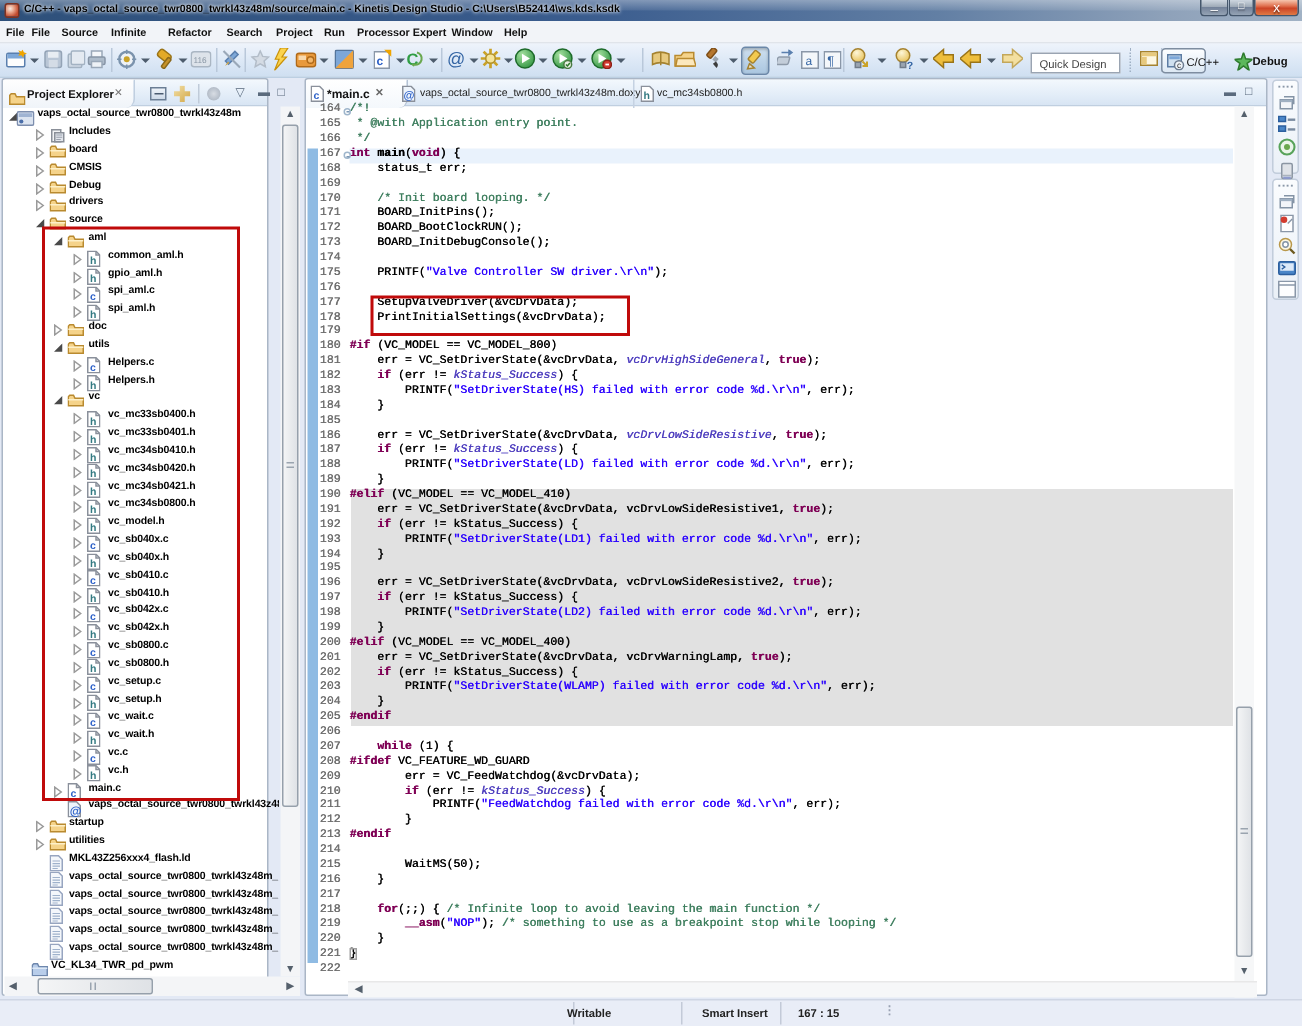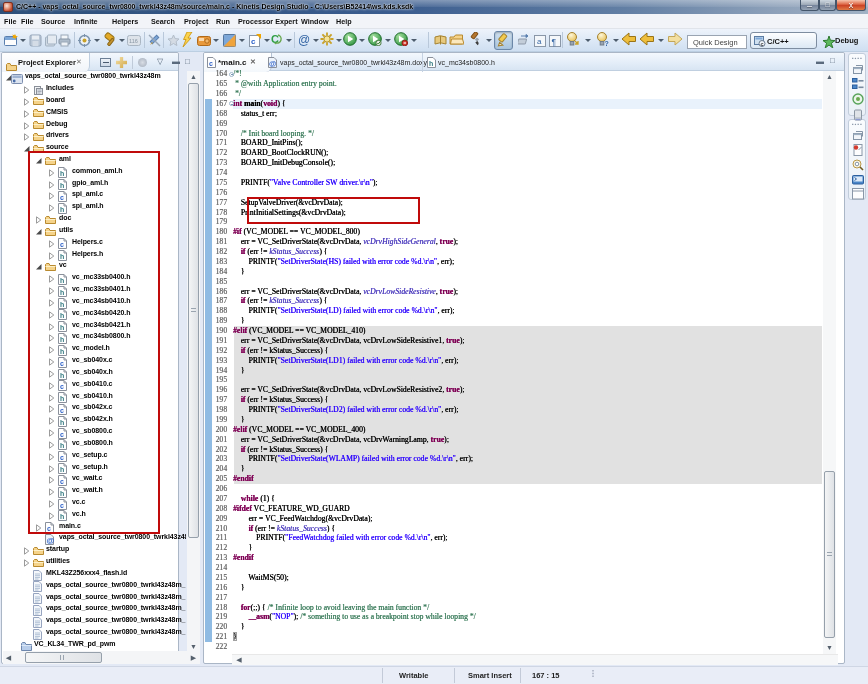--- a/index.html
+++ b/index.html
@@ -25,21 +25,21 @@
 
 #menubar { left:0; top:14px; width:868px; height:15px; background:#f2f4f8; border-bottom:1px solid #e0e4ea; }
 #menubar span { position:absolute; top:3px; font-size:7.2px; font-weight:bold; color:#111; }
 
 
 #toolbar { left:0; top:29px; width:868px; height:23px;
   background:linear-gradient(180deg,#eef3fb 0%,#dce8f6 55%,#cfdff1 100%); border-bottom:1px solid #bccfe2; }
 .tsep { position:absolute; top:3px; height:16px; width:1px; background:#b9c8da; }
 .tarrow { position:absolute; top:10px; width:0; height:0; border-left:3px solid transparent; border-right:3px solid transparent; border-top:3.5px solid #4d5c6d; }
 #quickaccess { left:687px; top:35px; width:60px; height:14px; background:#fff; border:1px solid #9aa4b2; font-size:7.5px; color:#444; padding:2px 0 0 5px; }
-#persp-cc { left:750px; top:32px; width:67px; height:17px; border:1px solid #7e8da0; border-radius:3px; background:linear-gradient(180deg,#fdfeff,#dce8f4); font-size:7.5px; font-weight:bold; color:#111; padding:4px 0 0 16px; }
+#persp-cc { left:774px; top:32px; width:30px; height:17px; border:1px solid #7e8da0; border-radius:3px; background:linear-gradient(180deg,#fdfeff,#dce8f4); font-size:7.5px; font-weight:normal; color:#111; padding:4px 0 0 16px; }
 #persp-debug { left:823px; top:36px; font-size:7.5px; font-weight:bold; color:#111; padding-left:12px; }
 
 
 .panel { background:#fff; border:1px solid #aab6c6; border-radius:2px; }
 #leftpanel { left:1px; top:52px; width:178px; height:612px; }
 #editorpanel { left:203px; top:52px; width:642px; height:612px; }
 .viewhead { position:absolute; left:0; top:0; width:100%; height:18px;
   background:linear-gradient(180deg,#f3f8fd 0%,#e3edf8 60%,#d8e5f3 100%); border-bottom:1px solid #c0cfe0; border-radius:2px 2px 0 0; }
 
 
@@ -61,21 +61,21 @@
 
 .mini { position:absolute; font-size:8px; color:#5a6a7d; }
 
 
 #tree { position:absolute; left:0px; top:19px; width:184px; height:579px; overflow:hidden; font-size:7px; font-weight:bold; color:#000; letter-spacing:-0.08px; }
 .trow { position:relative; height:11.84px; white-space:nowrap; }
 .trow .arr { position:absolute; top:2.2px; }
 .trow .ico { position:absolute; top:0.8px; }
 .trow .lbl { position:absolute; top:0.2px; }
 #rangebar { width:7px; background:#8fbbe3; }
-#lnums, #codebody { position:absolute; font-family:Liberation Serif, serif; font-size:7.7px; line-height:9.87px; white-space:pre; text-shadow:0.25px 0 0 currentColor; }
+#lnums, #codebody { position:absolute; font-family:Liberation Mono, monospace; font-size:7.7px; line-height:9.87px; white-space:pre; text-shadow:0.25px 0 0 currentColor; }
 #lnums { left:0px; top:16.3px; width:23px; text-align:right; color:#6f6f6f; }
 #codebody { left:29px; top:16.3px; color:#000; }
 .kw { color:#7f0055; font-weight:bold; }
 .str { color:#2a00ff; }
 .cmt { color:#3f7f5f; }
 .enm { color:#4f3fbf; font-style:italic; }
 .bg-inactive { background:#e1e1e1; }
 .bg-curline { background:#e9f2fc; }
 
 
@@ -108,21 +108,21 @@
   </div>
 <div class="abs winbtn" id="btn-close">
     <div class="winglyph" style="top:0px;">x</div>
   </div>
 
 <div class="abs" id="menubar">
   <span style="left:4px;">File</span>
   <span style="left:21px;">File</span>
   <span style="left:41px;">Source</span>
   <span style="left:74px;">Infinite</span>
-  <span style="left:112px;">Helpers</span>
+  <span style="left:112px;">Refactor</span>
   <span style="left:151px;">Search</span>
   <span style="left:184px;">Project</span>
   <span style="left:216px;">Run</span>
   <span style="left:238px;">Processor Expert</span>
   <span style="left:301px;">Window</span>
   <span style="left:336px;">Help</span>
 </div>
 
 <div class="abs" id="toolbar"></div>
 <div class="abs" id="toolbar-icons" style="left:0;top:29px;width:868px;height:23px;">
@@ -1022,21 +1022,21 @@
     <div class="sb-btn abs" style="left:619px; top:19px; width:13px;">▲</div>
     <div class="sb-btn abs" style="left:619px; top:590px; width:13px;">▼</div>
     <div class="sb-thumb abs" style="left:620px; top:418px; width:11px; height:167px;"></div>
     <div class="abs" style="left:623px; top:499px; width:5px; height:4px; border-top:1px solid #9aa4af; border-bottom:1px solid #9aa4af;"></div>
     <div class="sb-track abs" style="left:28px; top:601px; width:606px; height:11px; border-top:1px solid #e8e8e8;"></div>
     <div class="sb-btn abs" style="left:30px; top:602px; width:10px;">◀</div>
 </div>
 
 <div class="abs" id="statusbar">
   <div class="sep" style="left:382px;"></div>
-  <span class="abs" style="left:399px; top:4px;">Writable</span>
+  <span class="abs" style="left:378px; top:4px;">Writable</span>
   <div class="sep" style="left:454px;"></div>
   <span class="abs" style="left:468px; top:4px;">Smart Insert</span>
   <div class="sep" style="left:520px;"></div>
   <span class="abs" style="left:532px; top:4px;">167 : 15</span>
   <span class="abs" style="left:589px; top:2px; color:#99a1b3; font-size:8px;">⋮</span>
 </div>
 
 <div class="ministrip abs" style="top:53px; height:63px;">
     <div class="dots">▪▪▪▪</div>
   </div>

